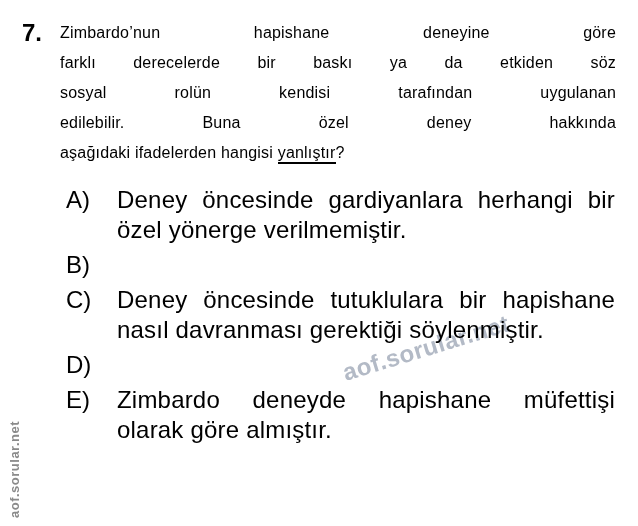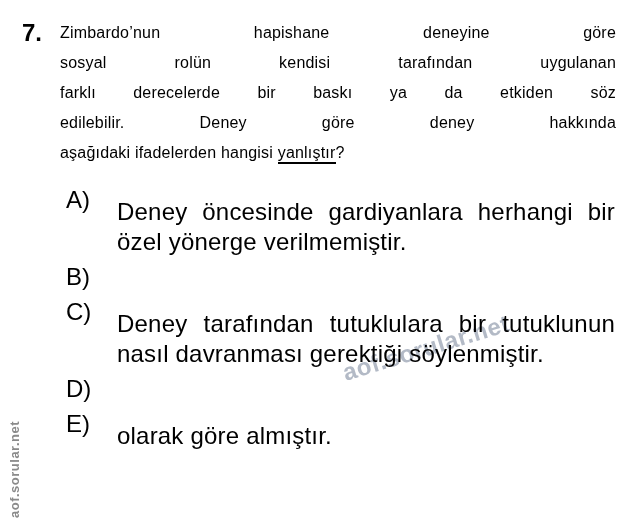--- a/index.html
+++ b/index.html
@@ -96,40 +96,39 @@
     flex: 0 0 51px;
     font-size: 24px;
     line-height: 30px;
   }
   .opt-text {
     width: 498px;
     flex: 0 0 498px;
     font-size: 24px;
     line-height: 30px;
     letter-spacing: 0.2px;
-    margin-top: 12px;
   }
 </style>
 </head>
 <body>
 
 <div class="watermark-diagonal">aof.sorular.net</div>
 
 <div class="watermark-side">aof.sorular.net</div>
 
 <div class="content">
 
   <div class="question">
     <div class="q-num">7.</div>
     <div class="q-body">
       <div id="q-lines">
           <div class="jline">Zimbardo’nun hapishane deneyine göre</div>
+          <div class="jline">farklı derecelerde bir baskı ya da etkiden söz</div>
           <div class="jline">sosyal rolün kendisi tarafından uygulanan</div>
-          <div class="jline">farklı derecelerde bir baskı ya da etkiden söz</div>
-          <div class="jline">edilebilir. Deney göre deney hakkında</div>
+          <div class="jline">edilebilir. Buna özel deney hakkında</div>
         </div>
       <div class="plainline">
         <span>aşağıdaki ifadelerden hangisi </span><span class="u">yanlıştır</span><span>?</span>
       </div>
     </div>
   </div>
 
   <div class="options" id="options">
   <div class="option">
     <div class="opt-letter">A)</div>
@@ -141,32 +140,33 @@
 
   <div class="option">
     <div class="opt-letter">B)</div>
     <div class="opt-text">
     </div>
   </div>
 
   <div class="option">
     <div class="opt-letter">C)</div>
     <div class="opt-text">
-      <div class="jline">Deney tarafından tutuklulara bir tutuklunun</div>
+      <div class="jline">Deney öncesinde tutuklulara bir hapishane</div>
       <div class="plainline">nasıl davranması gerektiği söylenmiştir.</div>
     </div>
   </div>
 
   <div class="option">
     <div class="opt-letter">D)</div>
     <div class="opt-text">
     </div>
   </div>
 
   <div class="option">
     <div class="opt-letter">E)</div>
     <div class="opt-text">
+      <div class="jline">Zimbardo deneyde hapishane müfettişi</div>
       <div class="plainline">olarak göre almıştır.</div>
     </div>
   </div>
 </div>
 
 </div>
 
 </body></html>

